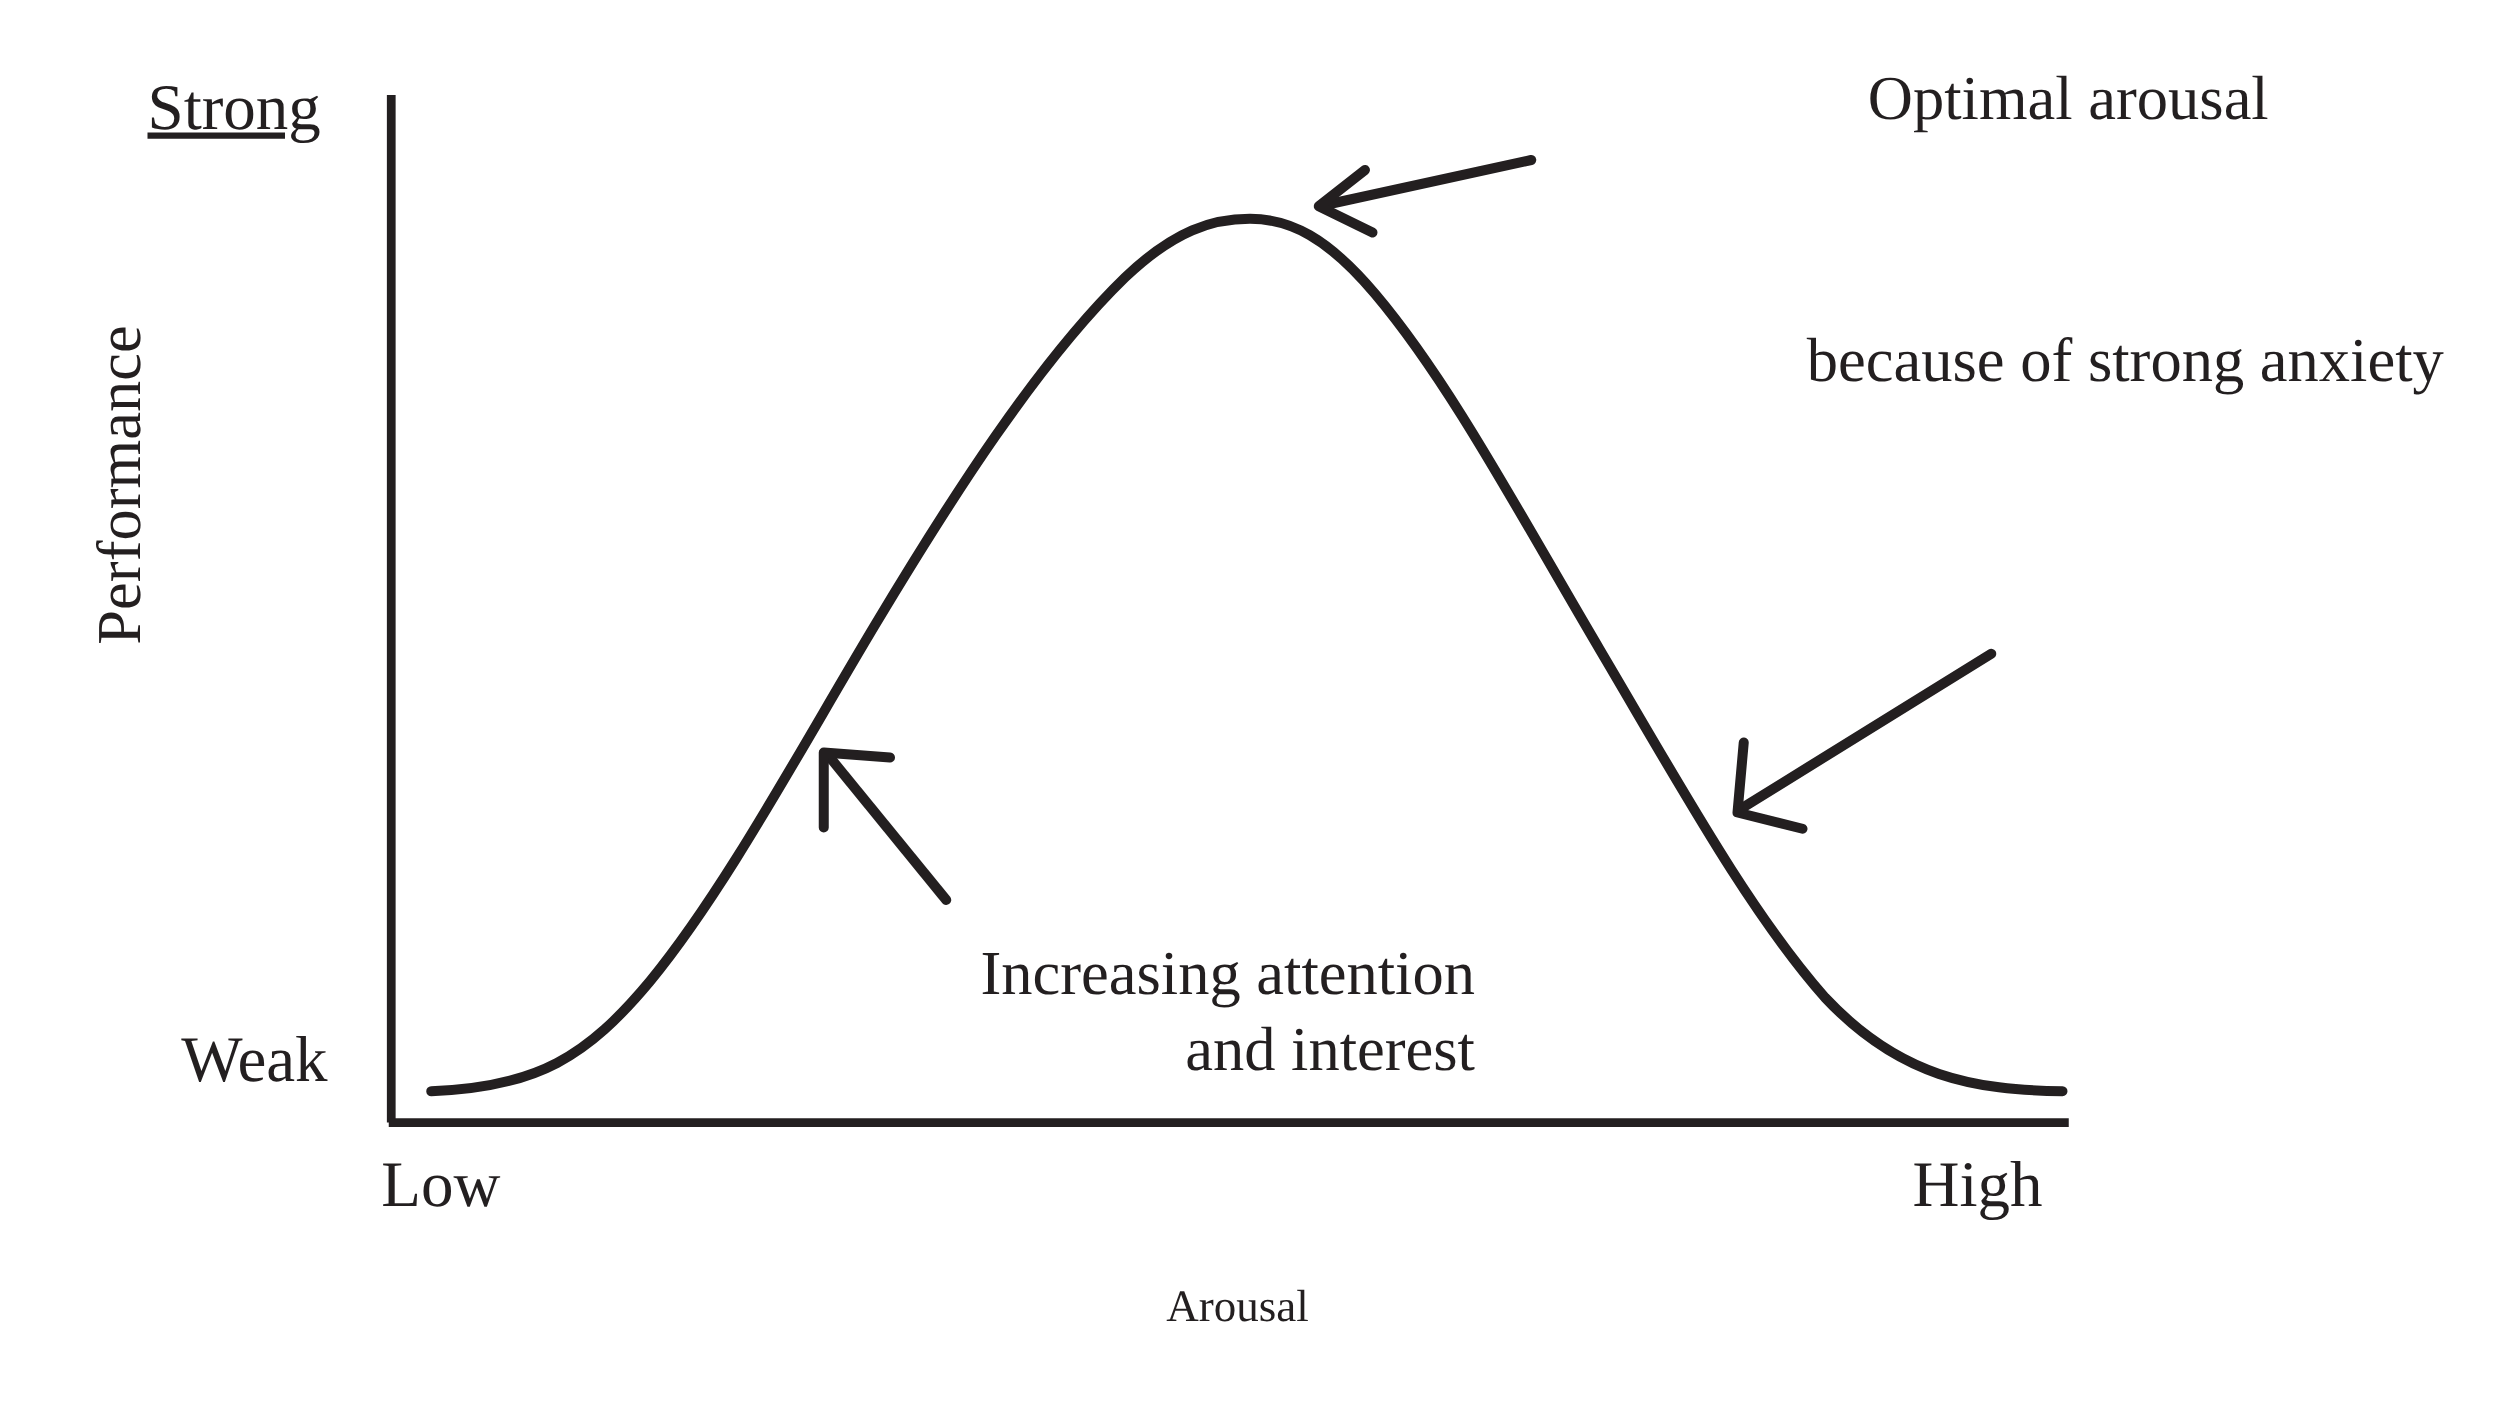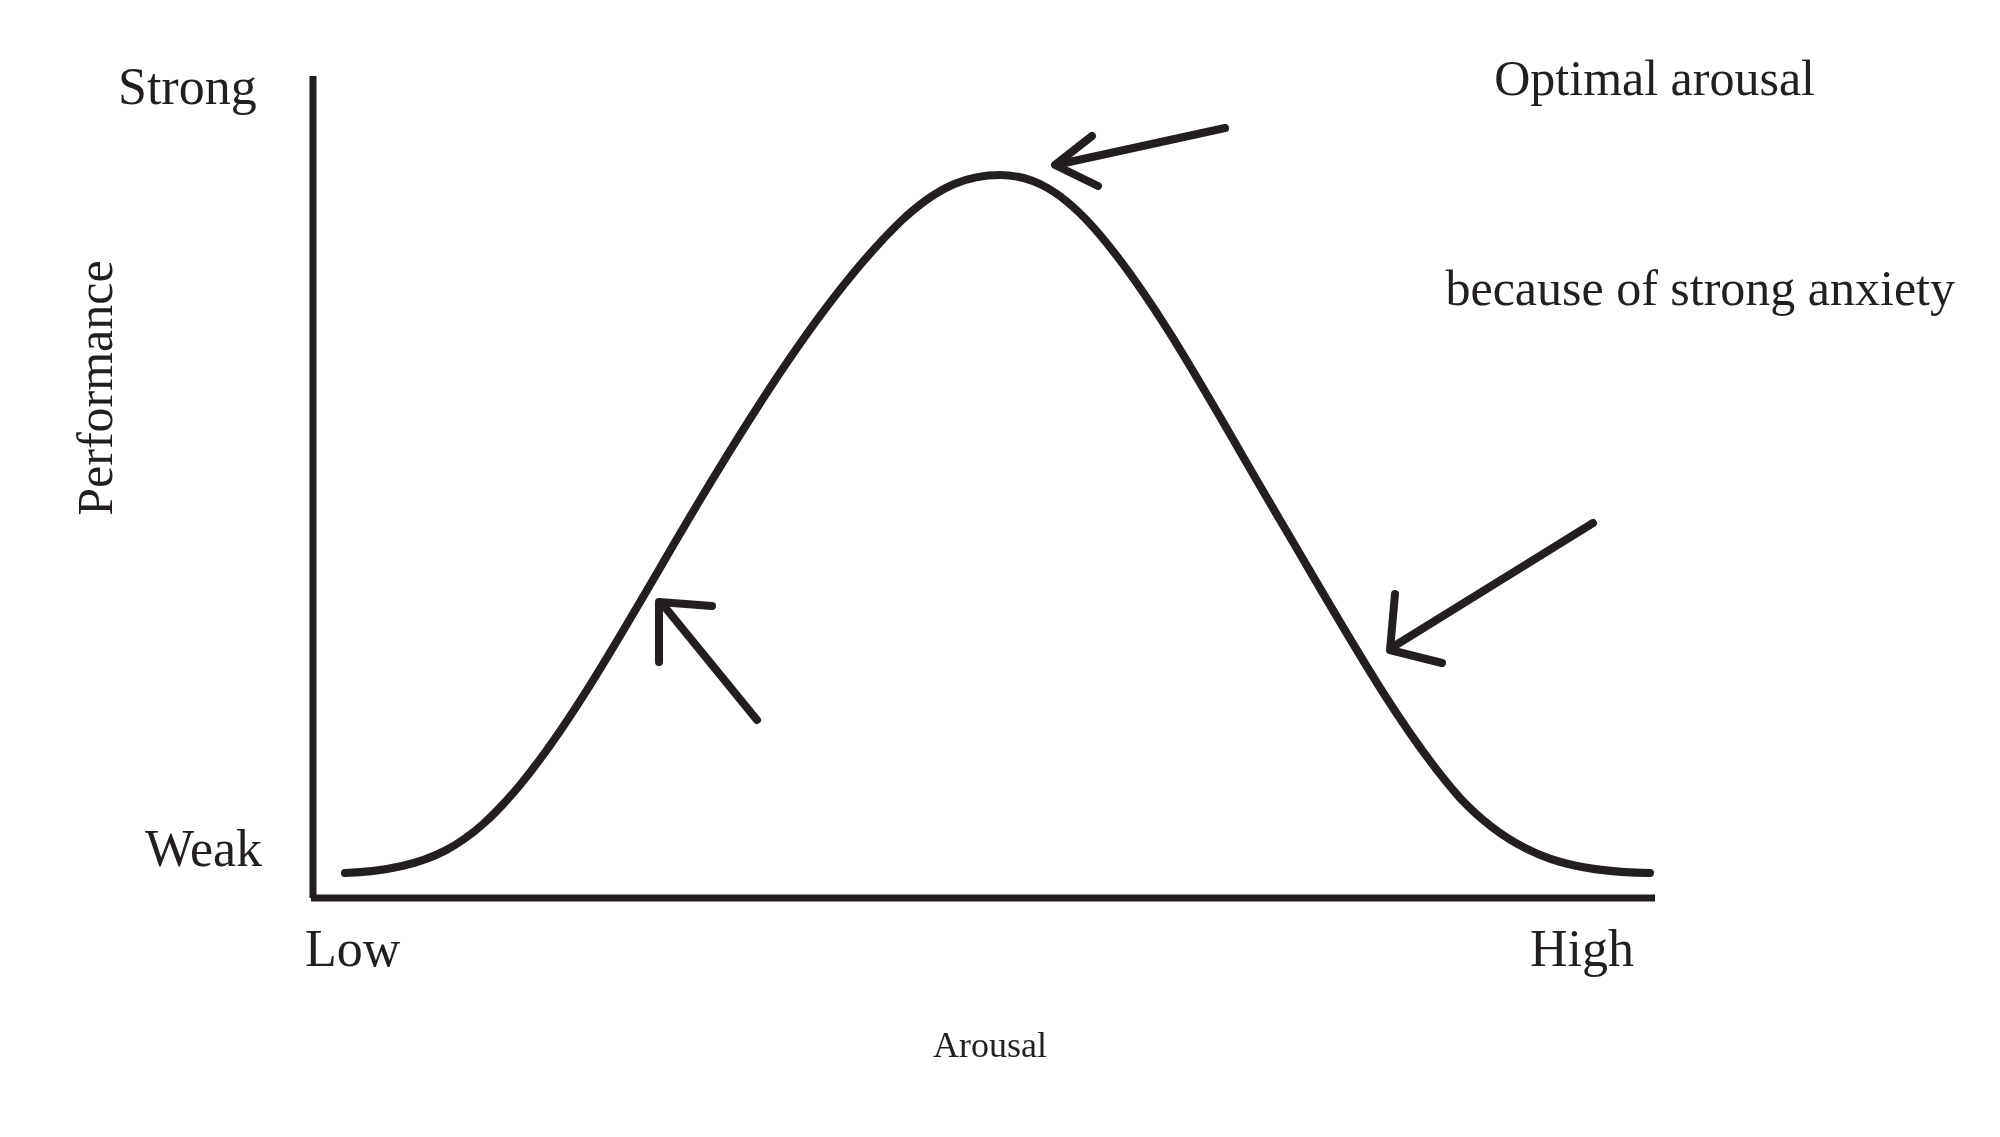--- a/index.html
+++ b/index.html
@@ -31,20 +31,21 @@
     position: absolute;
     white-space: pre;
     color: #231f20;
     font-family: "Liberation Serif", "DejaVu Serif", serif;
     line-height: 1.12;
   }
   #axis-label-strong {
     left: 118px;
     top: 58px;
     font-size: 52px;
+    text-decoration: underline;
   }
   #axis-label-weak {
     left: 145px;
     top: 820px;
     font-size: 52px;
   }
   #axis-label-performance {
     left: -65px;
     top: 360px;
     width: 320px;
@@ -143,14 +144,18 @@
   <div class="lbl" id="axis-label-arousal">Arousal</div>
 
   <div class="annotation" id="annotation-optimal">
     <span class="ann-line">Optimal arousal</span>
   </div>
 
   <div class="annotation" id="annotation-impaired">
     <span class="ann-line">because of strong anxiety</span>
   </div>
 
+  <div class="annotation" id="annotation-increasing">
+    <span class="ann-line">Increasing attention</span>
+    <span class="ann-line">and interest</span>
+  </div>
 
 </div>
 
 </body></html>

